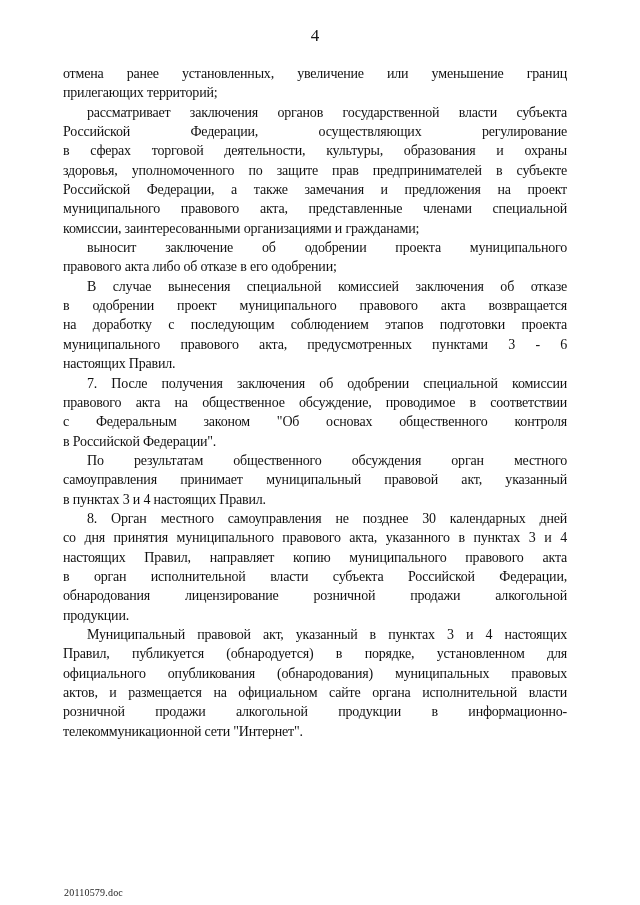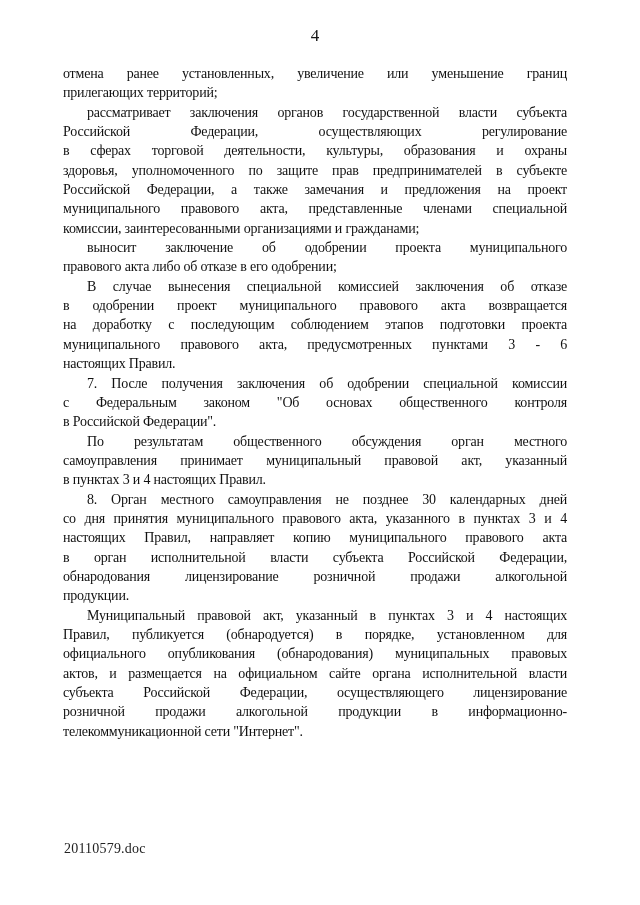--- a/index.html
+++ b/index.html
@@ -48,23 +48,23 @@
   .line.last {
     text-align: left;
     text-align-last: left;
     -moz-text-align-last: left;
   }
   .line.indent {
     text-indent: 24px;
   }
   .doc-footer {
     position: absolute;
-    top: 841px;
+    top: 887px;
     left: 64px;
-    font-size: 14px;
+    font-size: 10px;
     letter-spacing: 0.2px;
     color: #222222;
   }
 </style>
 </head>
 <body>
 
 <div class="page">
   <div class="page-number">4</div>
 
@@ -88,20 +88,21 @@
       </div>
       <div class="paragraph">
         <div class="line indent">В случае вынесения специальной комиссией заключения об отказе</div>
         <div class="line">в одобрении проект муниципального правового акта возвращается</div>
         <div class="line">на доработку с последующим соблюдением этапов подготовки проекта</div>
         <div class="line">муниципального правового акта, предусмотренных пунктами 3 - 6</div>
         <div class="line last">настоящих Правил.</div>
       </div>
       <div class="paragraph">
         <div class="line indent">7. После получения заключения об одобрении специальной комиссии</div>
+        <div class="line">правового акта на общественное обсуждение, проводимое в соответствии</div>
         <div class="line">с Федеральным законом "Об основах общественного контроля</div>
         <div class="line last">в Российской Федерации".</div>
       </div>
       <div class="paragraph">
         <div class="line indent">По результатам общественного обсуждения орган местного</div>
         <div class="line">самоуправления принимает муниципальный правовой акт, указанный</div>
         <div class="line last">в пунктах 3 и 4 настоящих Правил.</div>
       </div>
       <div class="paragraph">
         <div class="line indent">8. Орган местного самоуправления не позднее 30 календарных дней</div>
@@ -109,20 +110,19 @@
         <div class="line">настоящих Правил, направляет копию муниципального правового акта</div>
         <div class="line">в орган исполнительной власти субъекта Российской Федерации,</div>
         <div class="line">обнародования лицензирование розничной продажи алкогольной</div>
         <div class="line last">продукции.</div>
       </div>
       <div class="paragraph">
         <div class="line indent">Муниципальный правовой акт, указанный в пунктах 3 и 4 настоящих</div>
         <div class="line">Правил, публикуется (обнародуется) в порядке, установленном для</div>
         <div class="line">официального опубликования (обнародования) муниципальных правовых</div>
         <div class="line">актов, и размещается на официальном сайте органа исполнительной власти</div>
-        <div class="line">субъекта Российской Федерации, осуществляющего лицензирование</div>
         <div class="line">розничной продажи алкогольной продукции в информационно-</div>
         <div class="line last">телекоммуникационной сети "Интернет".</div>
       </div>
     </div>
 
   <div class="doc-footer">20110579.doc</div>
 </div>
 
 </body></html>

